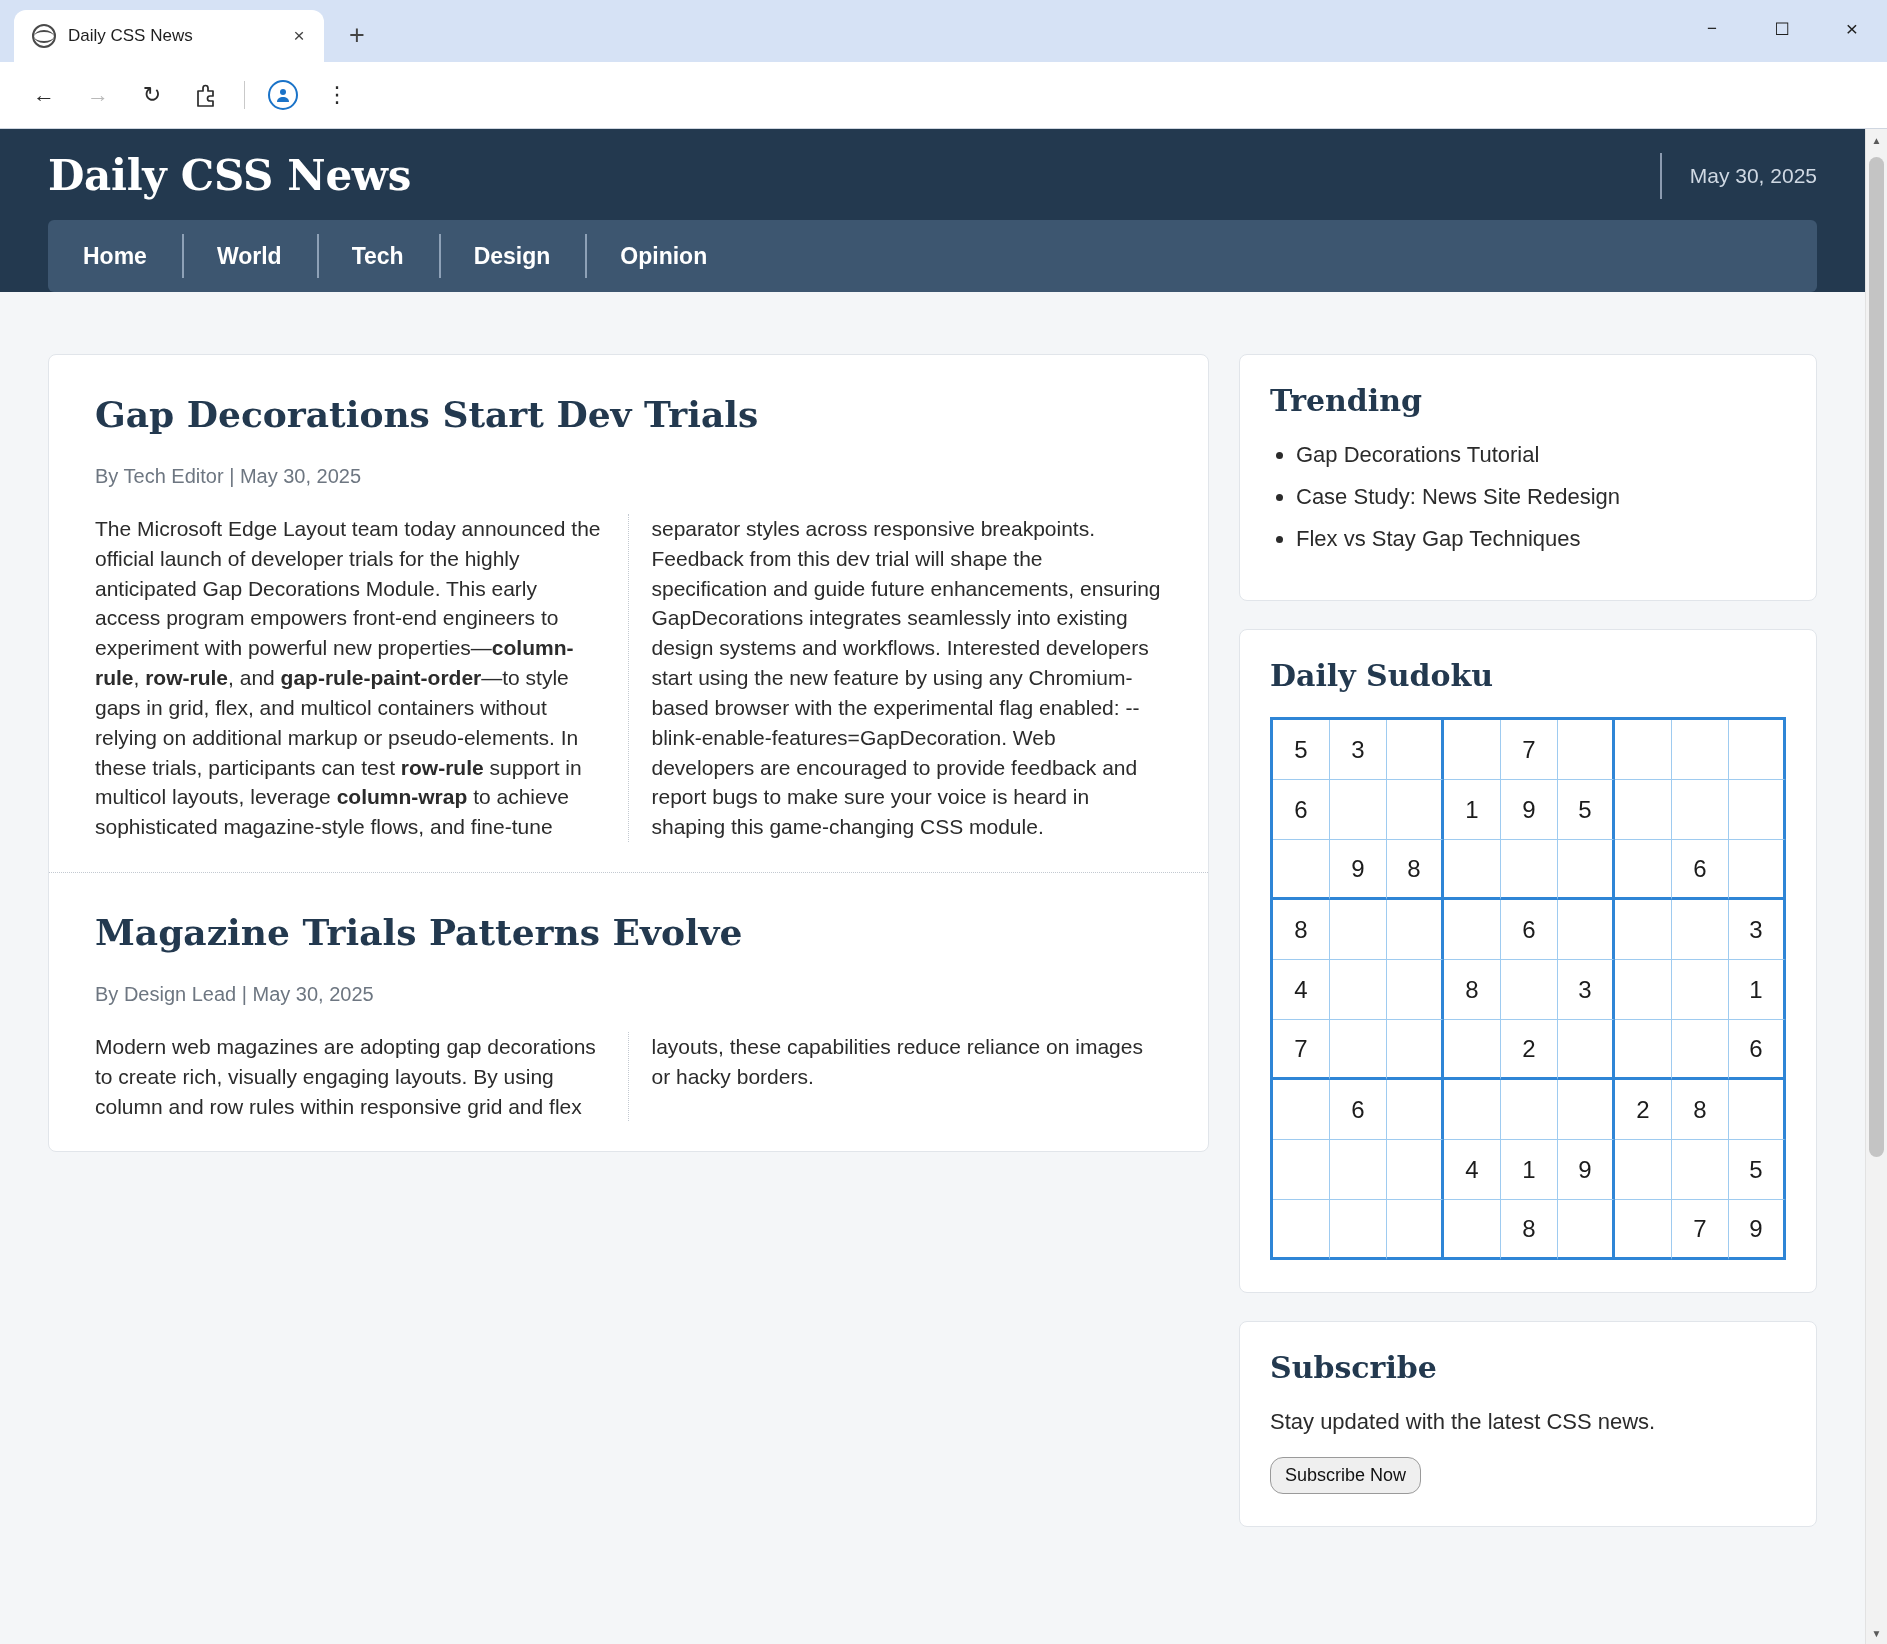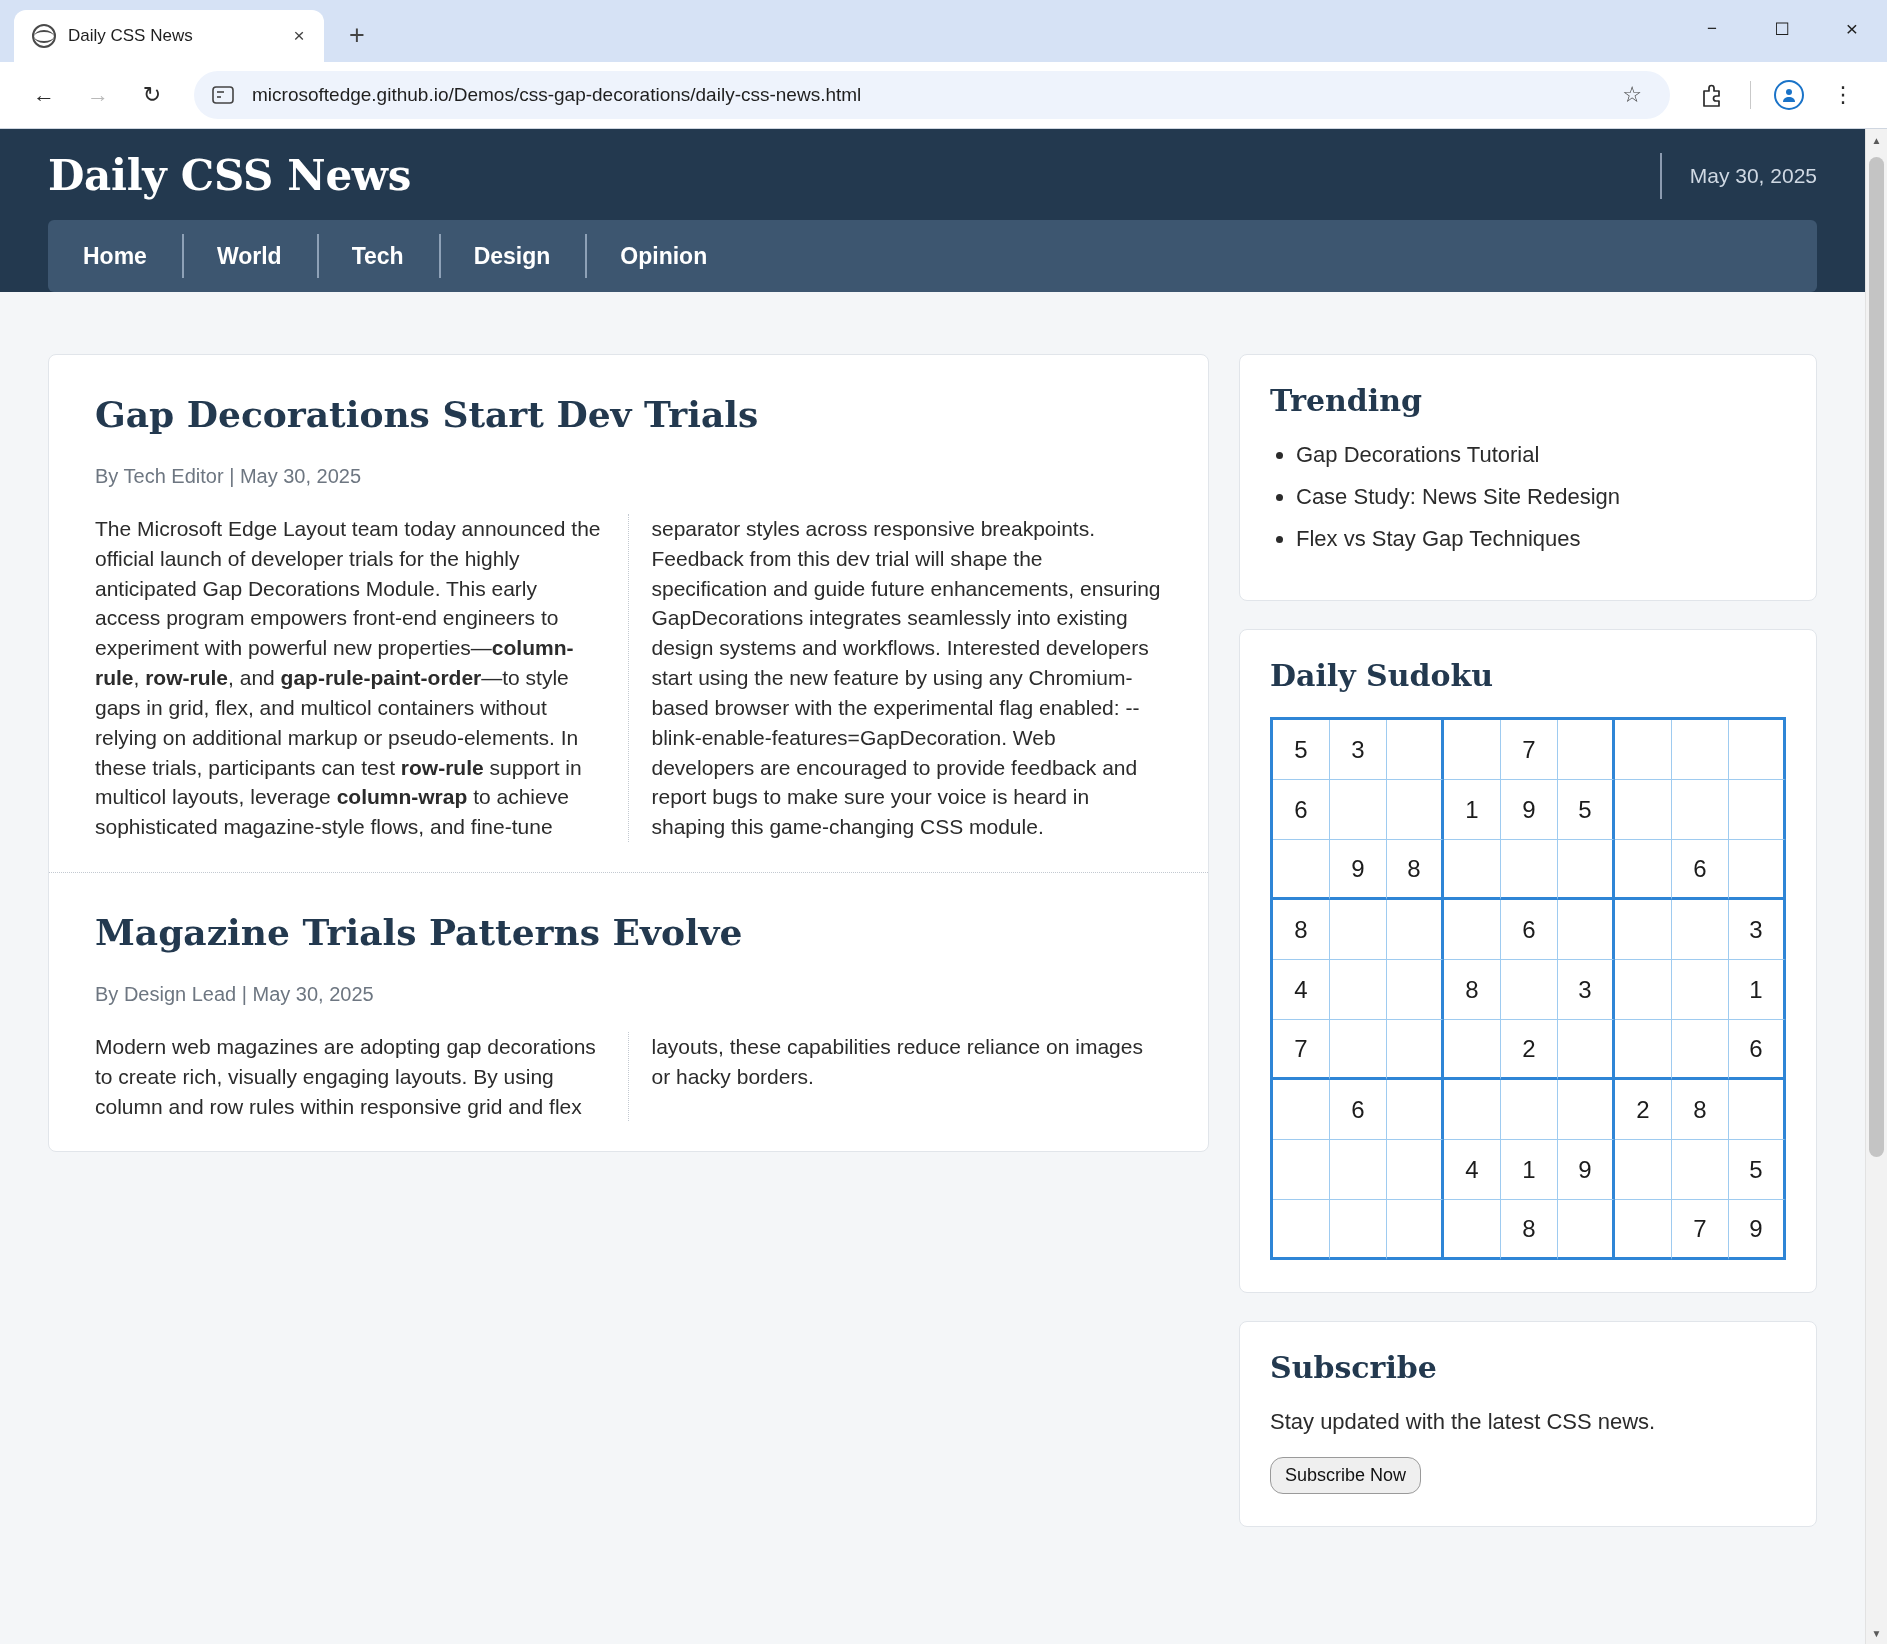--- a/index.html
+++ b/index.html
@@ -280,33 +280,20 @@
       <div class="wincontrol">−</div>
       <div class="wincontrol">☐</div>
       <div class="wincontrol close">×</div>
     </div>
   </div>
 
   <div class="toolbar">
     <div class="tb-btn">←</div>
     <div class="tb-btn disabled">→</div>
     <div class="tb-btn">↻</div>
-    <div class="omnibox">
-      <span class="omni-icon">
-        <svg width="22" height="18" viewBox="0 0 22 18" aria-hidden="true">
-          <rect x="1" y="1" width="20" height="16" rx="3" fill="none" stroke="#444" stroke-width="1.6"></rect>
-          <line x1="5" y1="6" x2="12" y2="6" stroke="#444" stroke-width="1.6"></line>
-          <line x1="5" y1="11" x2="9" y2="11" stroke="#444" stroke-width="1.6"></line>
-        </svg>
-      </span>
-      <span class="omni-url">microsoftedge.github.io/Demos/css-gap-decorations/daily-css-news.html</span>
-      <span class="omni-right">
-        <span class="star tb-btn">☆</span>
-      </span>
-    </div>
     <div class="tb-btn">
       <svg width="24" height="24" viewBox="0 0 24 24" aria-hidden="true">
         <path d="M4 8h5V5a2.5 2.5 0 0 1 5 0v3h5v5h-3a2.5 2.5 0 0 0 0 5h3v5H4z" fill="none" stroke="#2b2b2b" stroke-width="1.7" stroke-linejoin="round"></path>
       </svg>
     </div>
     <span class="divider-v"></span>
     <div class="tb-btn">
       <span class="avatar">
         <svg width="18" height="18" viewBox="0 0 18 18" aria-hidden="true">
           <circle cx="9" cy="6" r="3" fill="#1a73c8"></circle>

